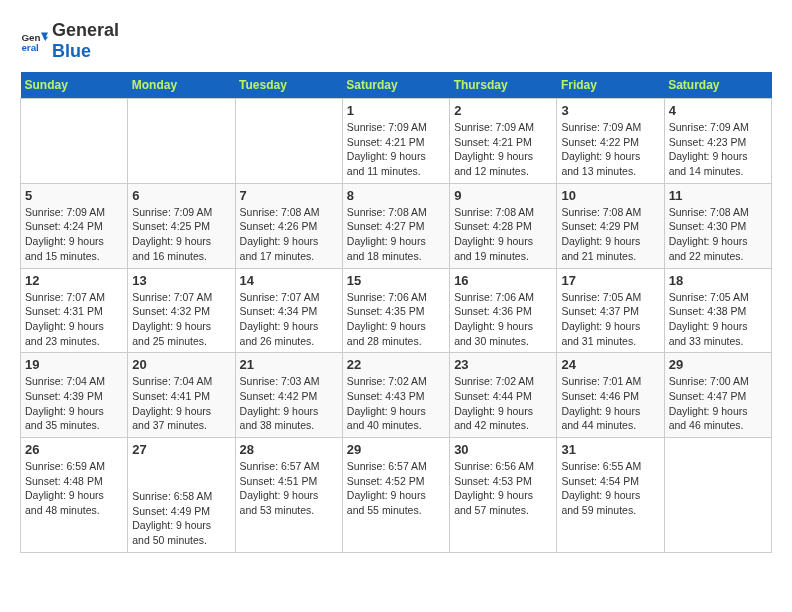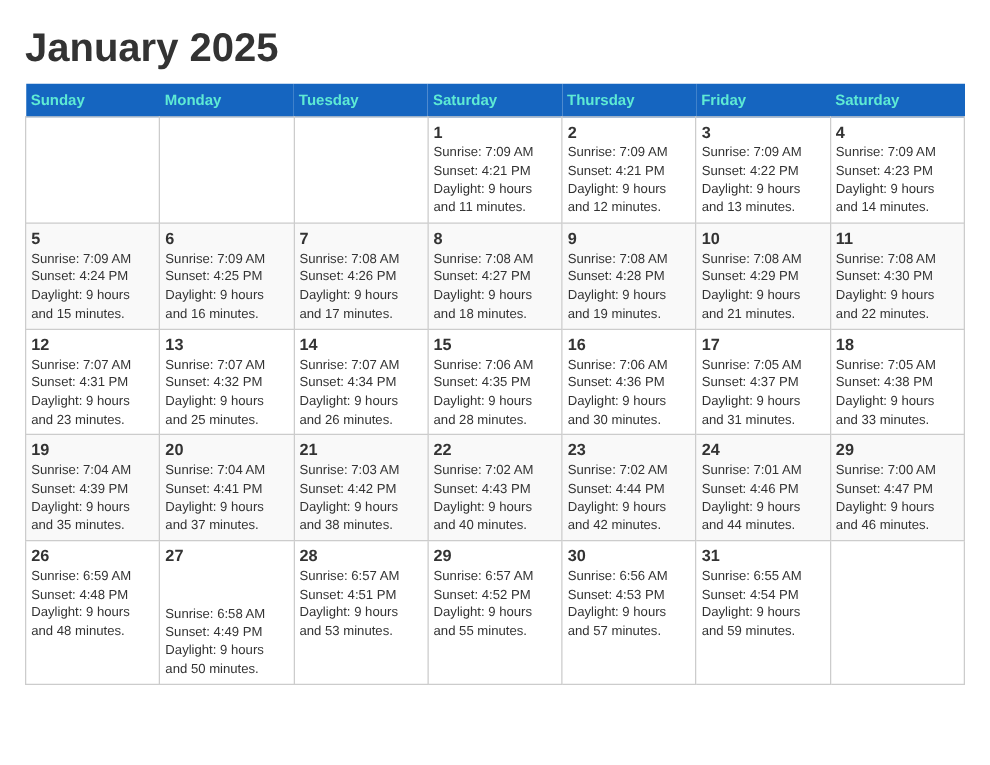--- a/index.html
+++ b/index.html
@@ -38,21 +38,21 @@
       color: #555;
       margin-top: 2px;
     }
     table {
       width: 100%;
       border-collapse: collapse;
       font-size: 11px;
     }
     thead th {
       background-color: #1565c0;
-      color: #5eead4;
+      color: #bef264;
       padding: 6px 4px;
       text-align: left;
       font-size: 12px;
       font-weight: bold;
     }
     tbody td {
       border: 1px solid #ccc;
       vertical-align: top;
       padding: 4px;
       width: 107px;
@@ -74,22 +74,33 @@
       background-color: #f9f9f9;
     }
     tbody td.empty {
       background: #fff;
     }
   </style>
 </head>
 <body>
 
 <div class="header">
+  <div class="logo">
+    <svg class="logo-icon" viewBox="0 0 40 40">
+      <text x="2" y="20" font-size="14" font-weight="bold" fill="#333">Gen</text>
+      <text x="2" y="34" font-size="14" font-weight="bold" fill="#1565c0">eral</text>
+      <polygon points="30,8 40,8 35,18" fill="#1565c0"></polygon>
+      <polygon points="33,14 40,14 36,20" fill="#1565c0"></polygon>
+    </svg>
+    <div>
+      <span style="font-size:18px;font-weight:bold;color:#333;">General</span><br>
+      <span style="font-size:18px;font-weight:bold;color:#1565c0;">Blue</span>
+    </div>
+  </div>
   <div class="title-block">
-    <div class="calendar-title">January 2025</div>
   </div>
 </div>
 
 <table>
   <thead>
     <tr>
     <th>Sunday</th>
         <th>Monday</th>
         <th>Tuesday</th>
         <th>Saturday</th>

